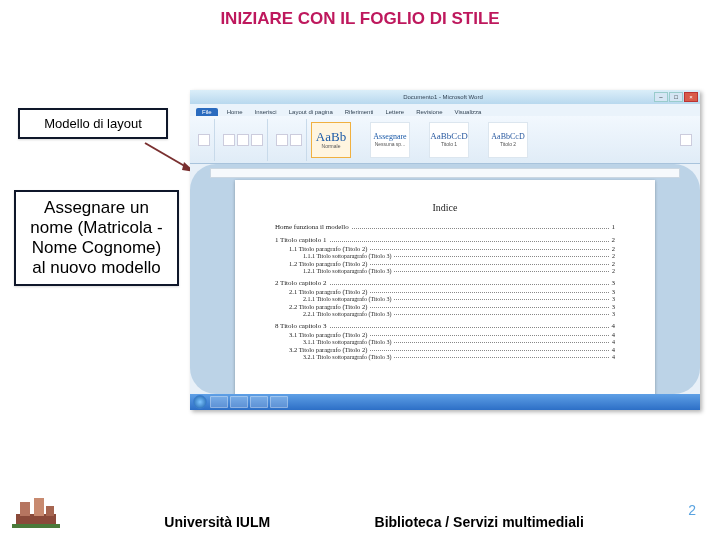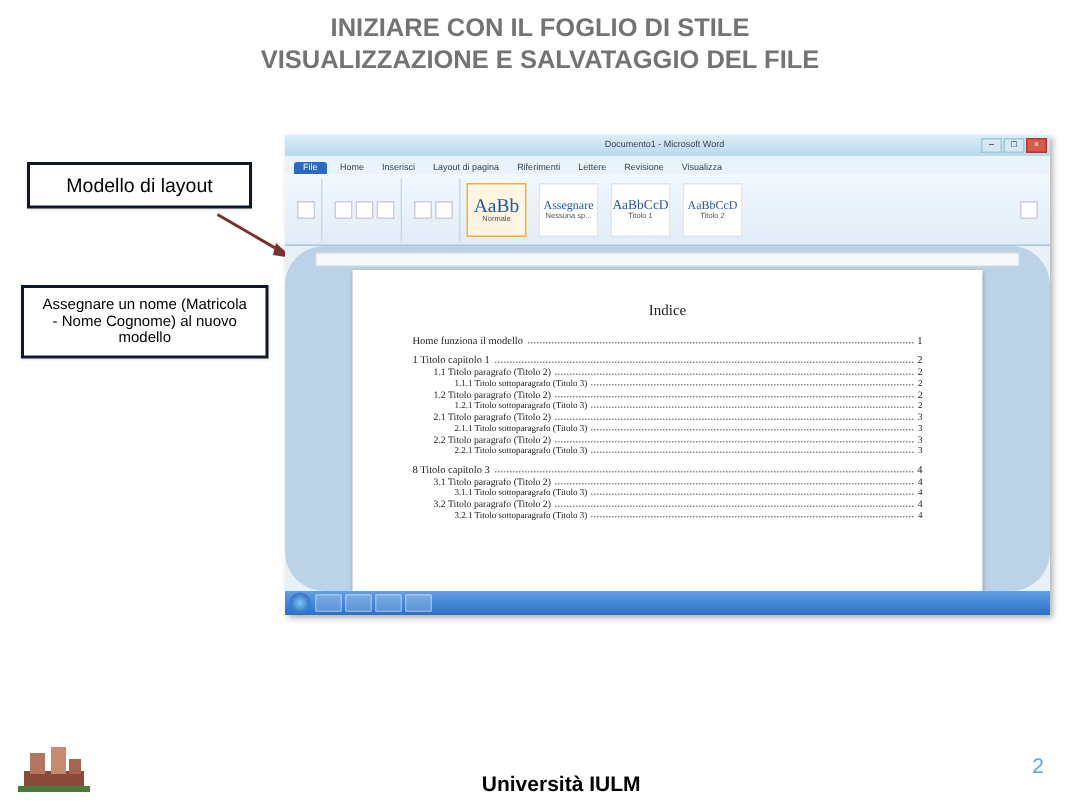--- a/index.html
+++ b/index.html
@@ -9,35 +9,35 @@
     background: #fff;
     font-family: "Segoe UI", Arial, sans-serif;
     position: relative;
     overflow: hidden;
   }
   .slide-title {
     text-align: center;
     padding: 8px 40px 4px 40px;
     font-size: 17px;
     font-weight: 700;
-    color: #737373;
+    color: #be185d;
     line-height: 1.25;
   }
   .callout {
     position: absolute;
     background: #fff;
     border: 2px solid #0f172a;
     padding: 6px 10px;
     font-size: 13px;
     font-weight: 400;
     text-align: center;
     box-shadow: 0 1px 2px rgba(0,0,0,.15);
   }
   .callout-1 { left: 18px; top: 108px; width: 150px; }
-  .callout-2 { left: 14px; top: 190px; width: 165px; font-size: 10px; }
+  .callout-2 { left: 14px; top: 190px; width: 165px; font-size: 17px; }
   .arrow {
     position: absolute;
     left: 140px;
     top: 138px;
     width: 60px;
     height: 40px;
   }
   .app-shot {
     position: absolute;
     left: 190px;
@@ -85,21 +85,21 @@
     height: 42px;
     border-right: 1px solid #c8daea;
     padding: 2px 4px;
     display: flex;
     align-items: center;
     gap: 2px;
   }
   .rb-btn { width: 12px; height: 12px; background: #fff; border: 1px solid #ccd; }
   .style-gallery {
     display: flex;
-    gap: 8px;
+    gap: 19px;
     align-items: center;
     flex: 1;
   }
   .style-item {
     width: 40px;
     height: 36px;
     background: #fff;
     border: 1px solid #dce6ef;
     font-size: 8px;
     color: #333;
@@ -182,21 +182,20 @@
   .page-num {
     font-size: 14px;
     color: #5aa3e0;
   }
 </style>
 </head>
 <body>
 
 <div class="slide-title">
   <div>INIZIARE CON IL FOGLIO DI STILE</div>
-  <div>VISUALIZZAZIONE E SALVATAGGIO DEL FILE</div>
 </div>
 
 <div class="callout callout-1">
   <span>Modello di layout</span>
 </div>
 
 <svg class="arrow" viewBox="0 0 60 40">
   <line x1="5" y1="5" x2="48" y2="30" stroke="#7a3030" stroke-width="2"></line>
   <polygon points="55,34 44,24 42,32" fill="#7a3030"></polygon>
 </svg>
@@ -288,20 +287,25 @@
           <div class="toc-line lvl2">
             <span>1.2 Titolo paragrafo (Titolo 2)</span>
             <span class="toc-dots"></span>
             <span>2</span>
           </div>
           <div class="toc-line lvl3">
             <span>1.2.1 Titolo sottoparagrafo (Titolo 3)</span>
             <span class="toc-dots"></span>
             <span>2</span>
           </div>
+          <div class="toc-line lvl1">
+            <span>2 Titolo capitolo 2</span>
+            <span class="toc-dots"></span>
+            <span>3</span>
+          </div>
           <div class="toc-line lvl2">
             <span>2.1 Titolo paragrafo (Titolo 2)</span>
             <span class="toc-dots"></span>
             <span>3</span>
           </div>
           <div class="toc-line lvl3">
             <span>2.1.1 Titolo sottoparagrafo (Titolo 3)</span>
             <span class="toc-dots"></span>
             <span>3</span>
           </div>
@@ -364,14 +368,15 @@
   <div class="uni-logo">
     <svg viewBox="0 0 48 36" width="48" height="36">
       <rect x="4" y="22" width="40" height="12" fill="#8a4a3a"></rect>
       <rect x="8" y="10" width="10" height="14" fill="#b57560"></rect>
       <rect x="22" y="6" width="10" height="18" fill="#c88a70"></rect>
       <rect x="34" y="14" width="8" height="10" fill="#a66550"></rect>
       <rect x="0" y="32" width="48" height="4" fill="#4a7a3a"></rect>
     </svg>
   </div>
   <span class="footer-text">Università IULM</span>
+  <span class="footer-text">Biblioteca / Servizi multimediali</span>
   <span class="page-num">2</span>
 </div>
 
 </body></html>

